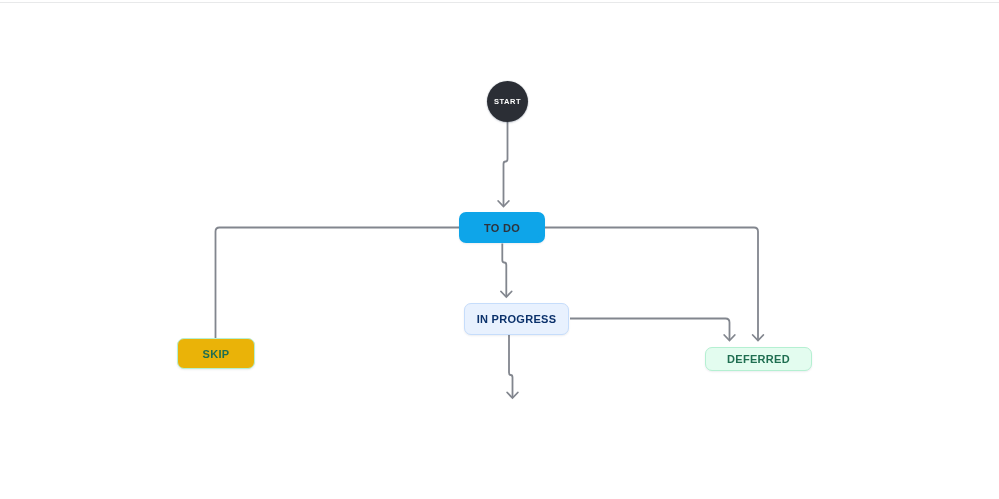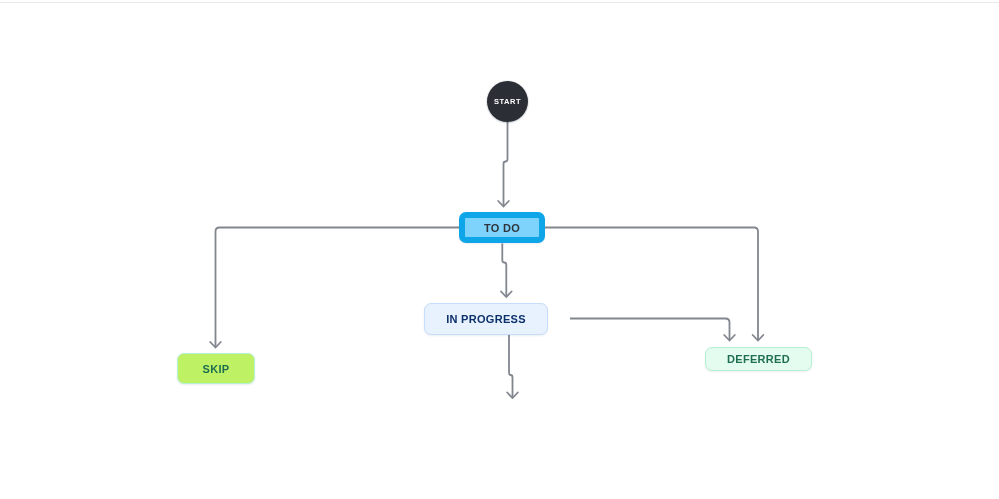--- a/index.html
+++ b/index.html
@@ -43,34 +43,34 @@
     left: 487px; top: 81px; width: 41px; height: 41px;
     border-radius: 50%;
     background: #2b2e35;
     color: #ffffff;
     font-size: 7.5px;
     letter-spacing: 0.5px;
     box-shadow: 0 0 0 1px rgba(9,30,66,0.05), 0 1px 2px rgba(9,30,66,0.18);
   }
   .node-todo {
     left: 459px; top: 212px; width: 86px; height: 31px;
-    background: #7dd3fc;
+    background: #0ea5e9;
     border: 6px solid #0ea5e9;
     color: #2e333c;
     align-items: center;
   }
   .node-in-progress {
-    left: 424px; top: 303px; width: 124px; height: 32px;
+    left: 464px; top: 303px; width: 105px; height: 32px;
     background: #e8f1fe;
     border: 1px solid #c6ddfb;
     color: #0b316b;
   }
   .node-skip {
-    left: 177px; top: 353px; width: 78px; height: 31px;
-    background: #bef264;
+    left: 177px; top: 338px; width: 78px; height: 31px;
+    background: #eab308;
     border: 1px solid #b5f0d2;
     color: #1f6e51;
   }
   .node-deferred {
     left: 705px; top: 347px; width: 107px; height: 24px;
     background: #e3fcef;
     border: 1px solid #b5f0d2;
     color: #1f6e51;
   }
   .node-done {

